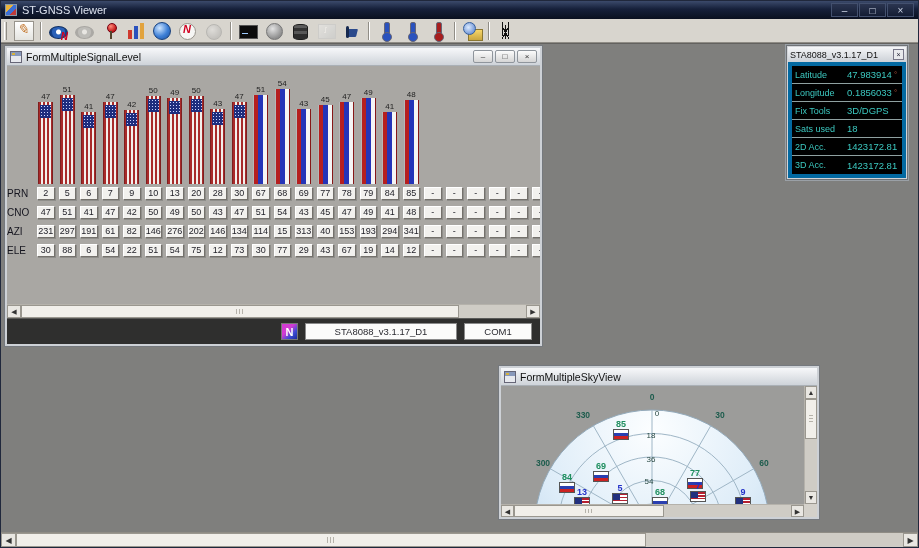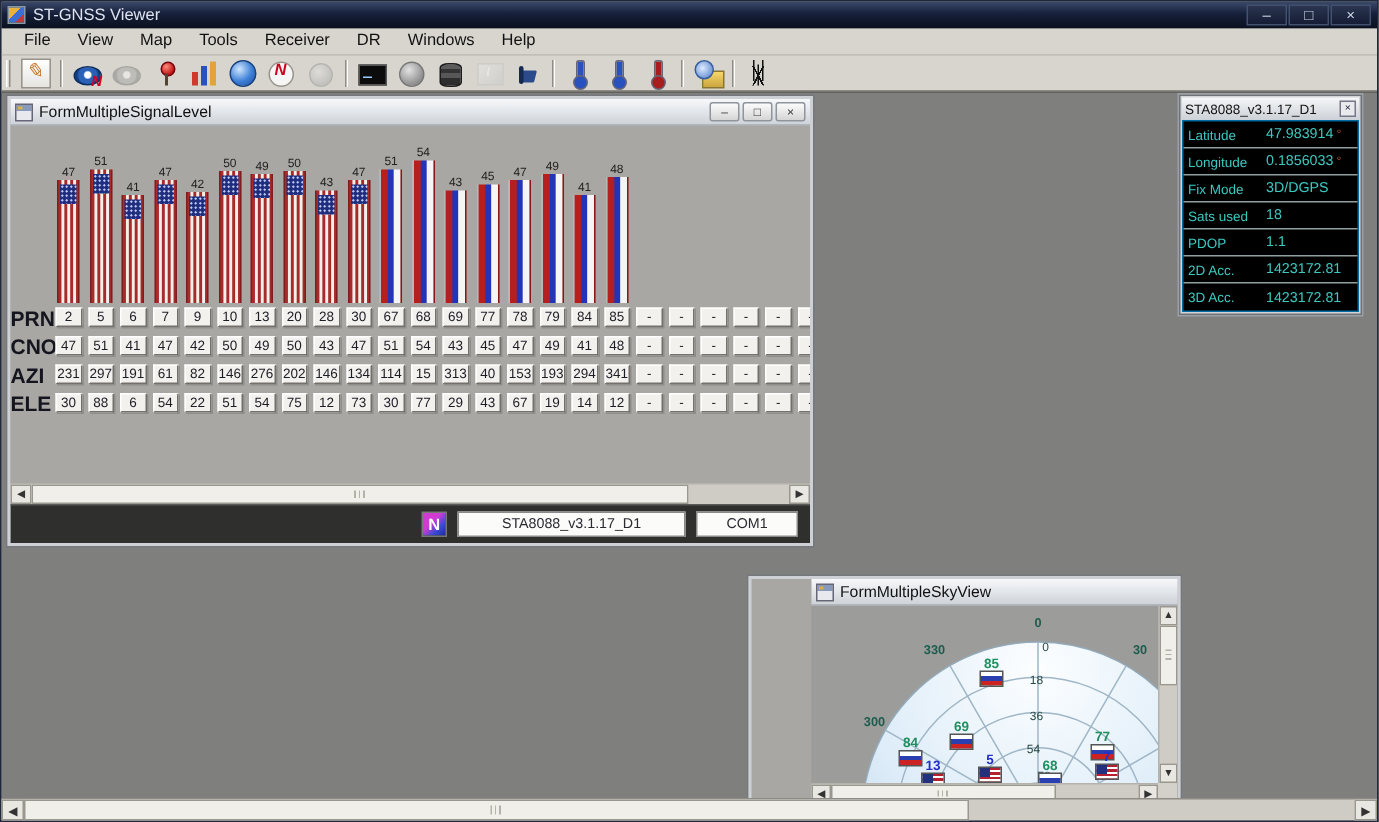--- a/index.html
+++ b/index.html
@@ -91,21 +91,21 @@
   .sig-chart{ height:118px; align-items:end; overflow:hidden; }
   .chart-col{ display:flex; flex-direction:column; justify-content:flex-end; align-items:center; height:114px; }
   .bar-label{ font-size:8px; color:#222; margin-bottom:1px; }
   .bar{ width:15px; border-left:1px solid rgba(0,0,0,.25); border-right:1px solid rgba(0,0,0,.25); position:relative;}
   .bar-us{ background:repeating-linear-gradient(90deg,#a82a2a 0 2px,#f3f0ec 2px 4px);}
   .bar-us::after{ content:""; position:absolute; left:1px; top:3px; width:11px; height:13px; background:#1f2d7e;
       background-image:radial-gradient(circle,#cfd6ff 0.6px,transparent 0.8px); background-size:3px 3px;}
   .bar-ru{ background:linear-gradient(90deg,#b51f1f 0 34%,#2434b8 34% 67%,#f5f5f5 67%);}
   .sig-table{ }
   .sigrow{ height:19px; align-items:center; }
-  .row-label{ font-size:14px; font-weight:bold; color:#15151f; text-align:left; padding-right:5px;}
+  .row-label{ font-size:10px; font-weight:normal; color:#15151f; text-align:left; padding-right:5px;}
   .cell{ height:13px; margin:0 2px; background:#f2f1ee; border-top:1px solid #fff; border-left:1px solid #fff;
          border-right:1px solid #74716c; border-bottom:1px solid #74716c; box-shadow:1px 1px 0 rgba(0,0,0,.15);
          font-size:9px; line-height:11px; text-align:center; color:#1c1c24;}
   .sig-spacer{ flex:1; }
   .hscroll{ height:14px; background:#cfccc5; display:flex; align-items:stretch; border-top:1px solid #b5b2ab;}
   .scroll-btn{ width:14px; background:#e9e7e2; border:1px solid #9a978f; font-size:7px; line-height:12px; text-align:center; color:#333;}
   .scroll-thumb{ background:#f1efea; border:1px solid #9a978f; position:relative;}
   .scroll-thumb::after{ content:""; position:absolute; left:50%; top:3px; bottom:3px; width:8px; transform:translateX(-50%);
       background:repeating-linear-gradient(90deg,#b5b2aa 0 1px,transparent 1px 3px);}
   .scroll-track{ flex:1; }
@@ -116,29 +116,29 @@
   .status-box{ height:17px; background:#fbfbfa; border:1px solid #8a8a8a; color:#2a2a30; font-size:9.5px;
                display:flex; align-items:center; justify-content:center;}
   .status-device{ width:152px; } .status-port{ width:68px; }
   
   .right-panel{ position:absolute; left:785px; top:1px; width:122px; background:#d2d4d8;
                 border:1px solid #6f7377; box-shadow:0 0 0 1px #9aa0a6; padding:1px;}
   .rp-header{ height:15px; display:flex; align-items:center; font-size:9px; color:#111;
               background:linear-gradient(#f5f6f8,#ccd1d7); padding:0 2px;}
   .rp-close{ margin-left:auto; width:11px; height:11px; border:1px solid #778; background:#e8eaed;
              font-size:7px; line-height:9px; text-align:center; color:#223;}
-  .rp-body{ background:#000; border:1px solid #0369a1; }
+  .rp-body{ background:#000; border:4px solid #0369a1; }
   .rp-row{ height:18px; display:flex; align-items:center; border-bottom:1px solid #8fa0a0; padding:0 3px;}
   .rp-row:last-child{ border-bottom:none; }
   .rp-label{ width:52px; font-size:9px; color:#3cc8c0; }
   .rp-value{ font-size:9.5px; color:#3cc8c0; }
   .rp-unit{ font-size:8px; margin-left:2px; color:#3cc8c0;}
   .unit-red{ color:#b05038; }
   
-  .skyview-window{ left:498px; top:322px; width:288px; height:153px;padding-left:40px; }
+  .skyview-window{ left:498px; top:322px; width:320px; height:153px; }
   .sky-body{ position:relative; height:131px; background:#9c9c9a; overflow:hidden;}
   .sky-plot{ position:absolute; left:0; top:0; right:13px; bottom:13px; overflow:hidden; background:#9c9c9a;}
   .sky-plot svg{ display:block; }
   .sat{ position:absolute; width:20px; display:flex; flex-direction:column; align-items:center; transform:translateX(-50%);}
   .sat-prn{ font-size:9px; font-weight:bold; line-height:10px;}
   .prn-gps{ color:#2230c8; } .prn-glonass{ color:#1f8f5f; }
   .sat-flag{ width:16px; height:11px; border:1px solid #555; }
   .flag-glonass{ background:linear-gradient(180deg,#fff 0 33%,#2a3fb0 33% 66%,#cc2222 66%); }
   .flag-gps{ background:repeating-linear-gradient(180deg,#b52030 0 1.5px,#fff 1.5px 3px); position:relative;}
   .flag-gps::after{ content:""; position:absolute; left:0; top:0; width:7px; height:6px; background:#22307e;}
@@ -166,30 +166,20 @@
   <div class="titlebar">
     <span class="app-icon"></span>
     <span class="tb-title">ST-GNSS Viewer</span>
     <span class="win-controls">
       <span class="wc">–</span>
       <span class="wc">□</span>
       <span class="wc">×</span>
     </span>
   </div>
 
-  <div class="menubar" id="menubar">
-      <span class="menu-item">File</span>
-      <span class="menu-item">View</span>
-      <span class="menu-item">Map</span>
-      <span class="menu-item">Tools</span>
-      <span class="menu-item">Receiver</span>
-      <span class="menu-item">DR</span>
-      <span class="menu-item">Windows</span>
-      <span class="menu-item">Help</span>
-    </div>
 
   <div class="toolbar" id="toolbar">
     <span class="tb-grip"></span>
   <span class="tb-btn">
         <i class="ic ic-edit-log"></i>
       </span>
       <span class="tb-sep"></span>
       <span class="tb-btn">
         <i class="ic ic-nmea-view"></i>
       </span>
@@ -567,30 +557,26 @@
             <span class="rp-label">Latitude</span>
             <span class="rp-value">47.983914</span>
             <span class="rp-unit unit-red">°</span>
           </div>
           <div class="rp-row">
             <span class="rp-label">Longitude</span>
             <span class="rp-value">0.1856033</span>
             <span class="rp-unit unit-red">°</span>
           </div>
           <div class="rp-row">
-            <span class="rp-label">Fix Mode</span>
+            <span class="rp-label">Fix Tools</span>
             <span class="rp-value">3D/DGPS</span>
           </div>
           <div class="rp-row">
             <span class="rp-label">Sats used</span>
             <span class="rp-value">18</span>
-          </div>
-          <div class="rp-row">
-            <span class="rp-label">PDOP</span>
-            <span class="rp-value">1.1</span>
           </div>
           <div class="rp-row">
             <span class="rp-label">2D Acc.</span>
             <span class="rp-value">1423172.81</span>
           </div>
           <div class="rp-row">
             <span class="rp-label">3D Acc.</span>
             <span class="rp-value">1423172.81</span>
           </div>
         </div>

